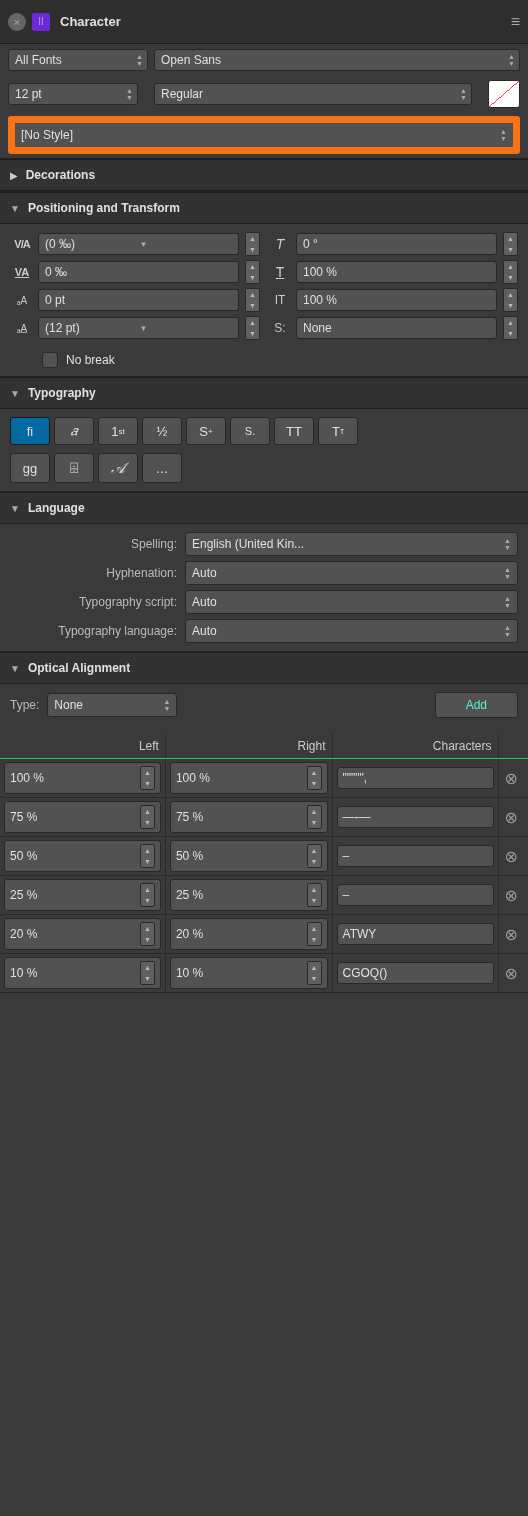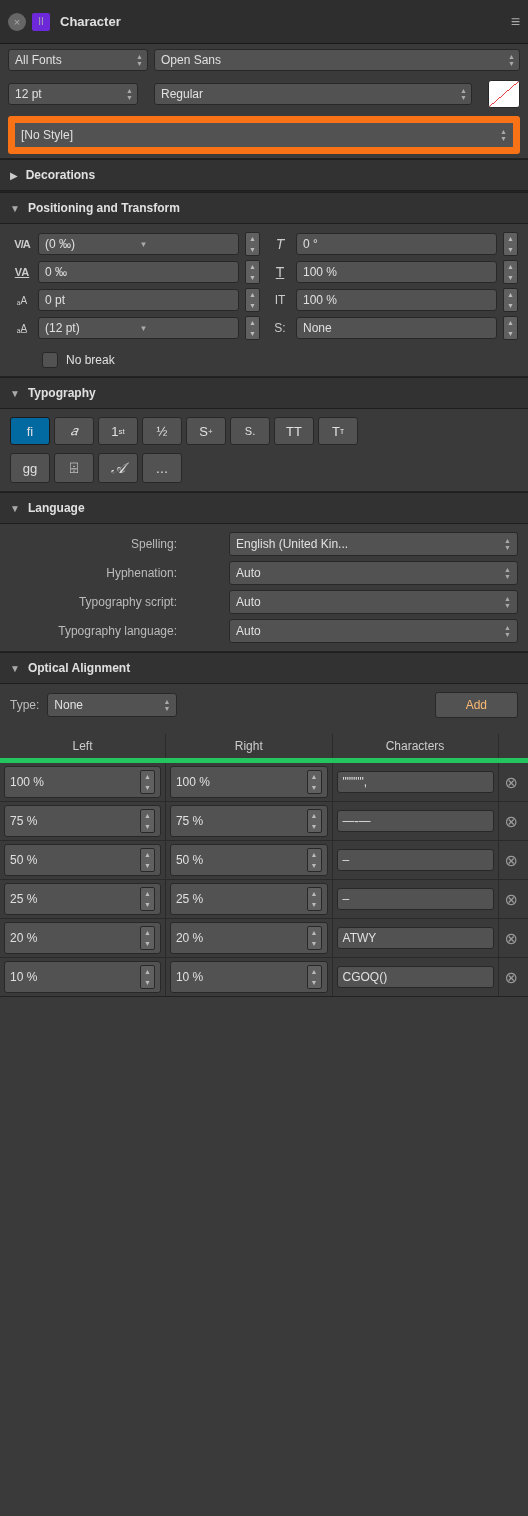--- a/index.html
+++ b/index.html
@@ -225,21 +225,20 @@
     .lang-body {
       padding: 8px 10px;
       background: #3a3a3a;
       display: flex;
       flex-direction: column;
       gap: 5px;
     }
     .lang-row {
       display: flex;
       align-items: center;
-      gap: 44px;
     }
     .lang-label {
       text-align: right;
       flex: 0 0 175px;
       color: #bbb;
       font-size: 12px;
       padding-right: 8px;
     }
     .lang-select {
       flex: 1;
@@ -272,38 +271,38 @@
       border-radius: 3px;
       padding: 4px 6px;
       flex: 0 0 130px;
     }
     .type-select span { flex: 1; font-size: 12px; color: #e0e0e0; }
     .add-btn {
       margin-left: auto;
       background: #525252;
       border: 1px solid #282828;
       border-radius: 3px;
-      color: #fdba74;
+      color: #5eead4;
       font-size: 12px;
       padding: 5px 30px;
       cursor: pointer;
     }
 
     
     .opt-table {
       width: 100%;
       border-collapse: collapse;
       background: #3a3a3a;
     }
     .opt-table th {
-      text-align: center;
+      text-align: right;
       font-size: 12px;
       color: #ccc;
       padding: 5px 6px;
-      border-bottom: 5px solid #22c55e;
+      border-bottom: 1px solid #22c55e;
       border-right: 1px solid #2a2a2a;
       font-weight: 500;
       background: #3a3a3a;
     }
     .opt-table th:last-child { border-right: none; }
     .opt-table td {
       padding: 3px 4px;
       border-bottom: 1px solid #2a2a2a;
       border-right: 1px solid #2a2a2a;
     }

